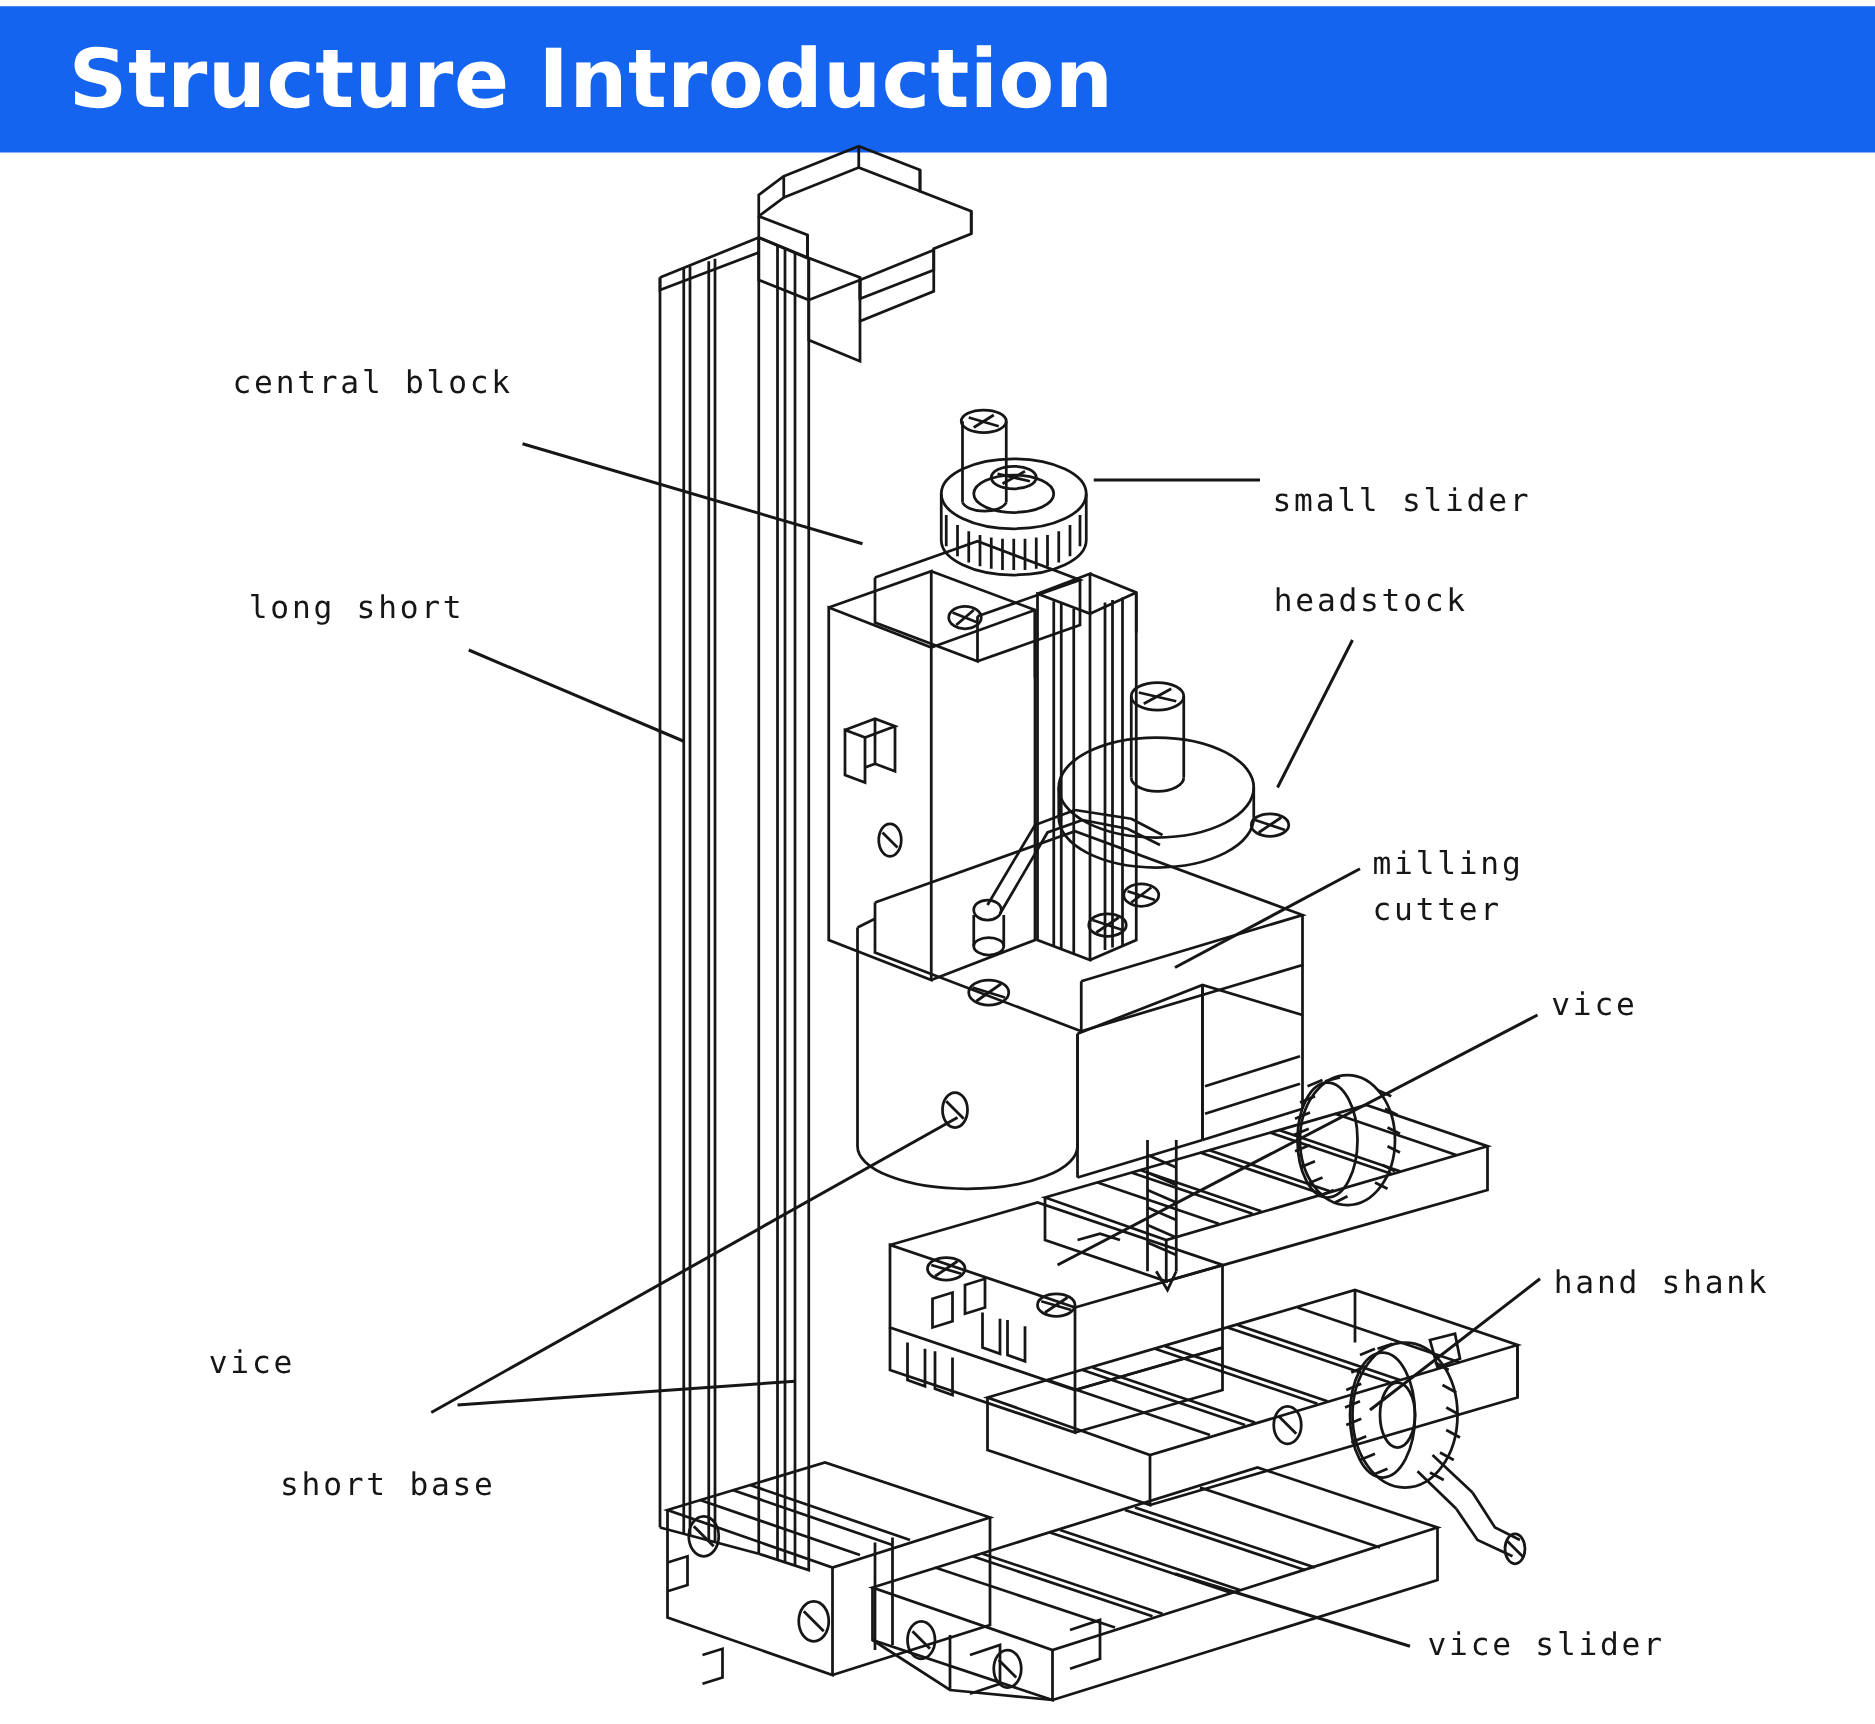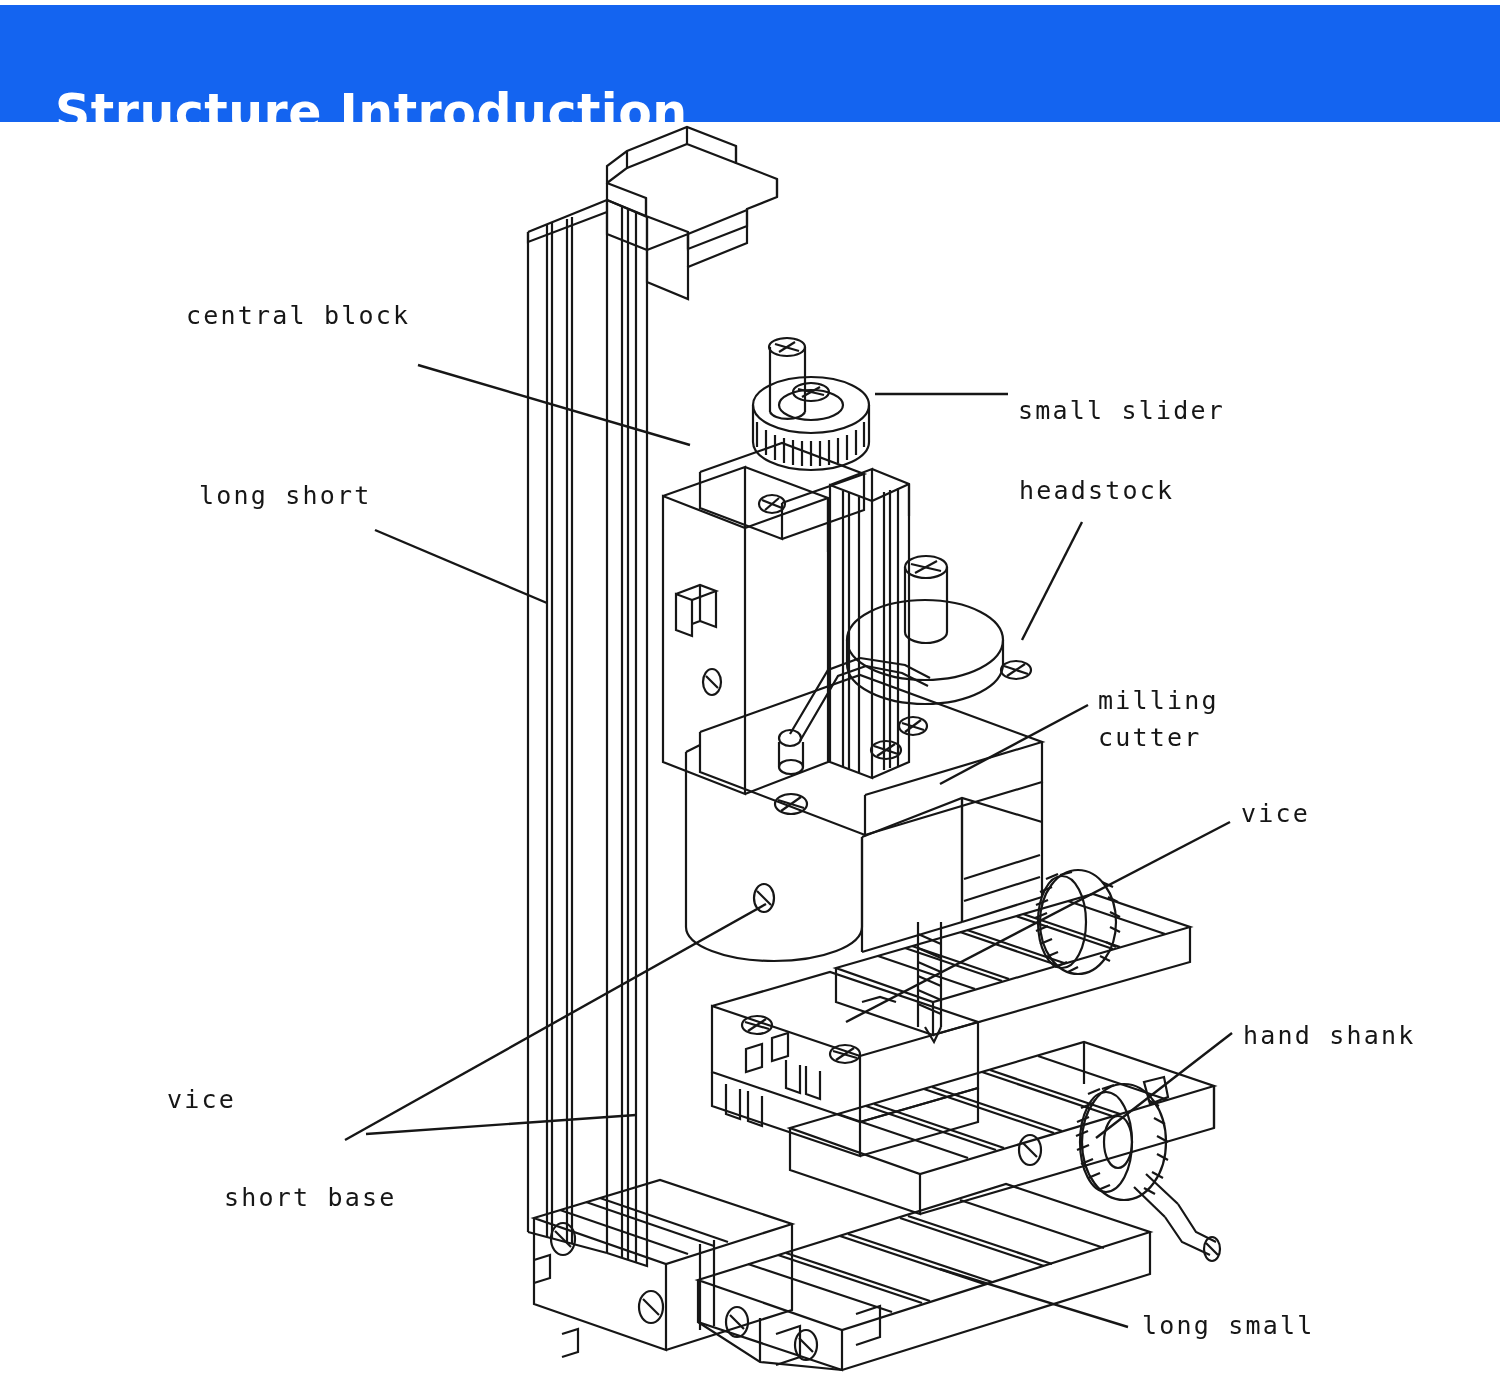--- a/index.html
+++ b/index.html
@@ -27,32 +27,31 @@
     background: #1464f0;
     box-sizing: border-box;
   }
   #header-title {
     position: absolute;
     left: 55px;
     top: 50%;
     transform: translateY(-50%);
     color: #ffffff;
     font-family: "DejaVu Sans", "Liberation Sans", sans-serif;
-    font-size: 49px;
+    font-size: 65px;
     font-weight: 700;
     letter-spacing: 0.5px;
     white-space: nowrap;
     line-height: 1;
-    margin-top: 48px;
   }
   
   #diagram-stage {
     position: absolute;
     left: 0;
-    top: 122px;
+    top: 112px;
     width: 1414px;
     height: 1257px;
   }
   #machine-svg {
     position: absolute;
     left: 0;
     top: 0;
     width: 1500px;
     height: 1257px;
   }
@@ -462,16 +461,16 @@
     <div class="callout two-line" style="left:1098px; top:585px;">cutter</div>
 
     <div class="callout" style="left:1241px; top:673px;">vice</div>
 
     <div class="callout two-line" style="left:167px; top:947px;">vice</div>
 
     <div class="callout" style="left:224px; top:1057px;">short base</div>
 
     <div class="callout" style="left:1243px; top:895px;">hand shank</div>
 
-    <div class="callout" style="left:1142px; top:1185px;">long small</div>
+    <div class="callout" style="left:1142px; top:1185px;">vice slider</div>
 
   </div>
 </div>
 
 </body></html>

